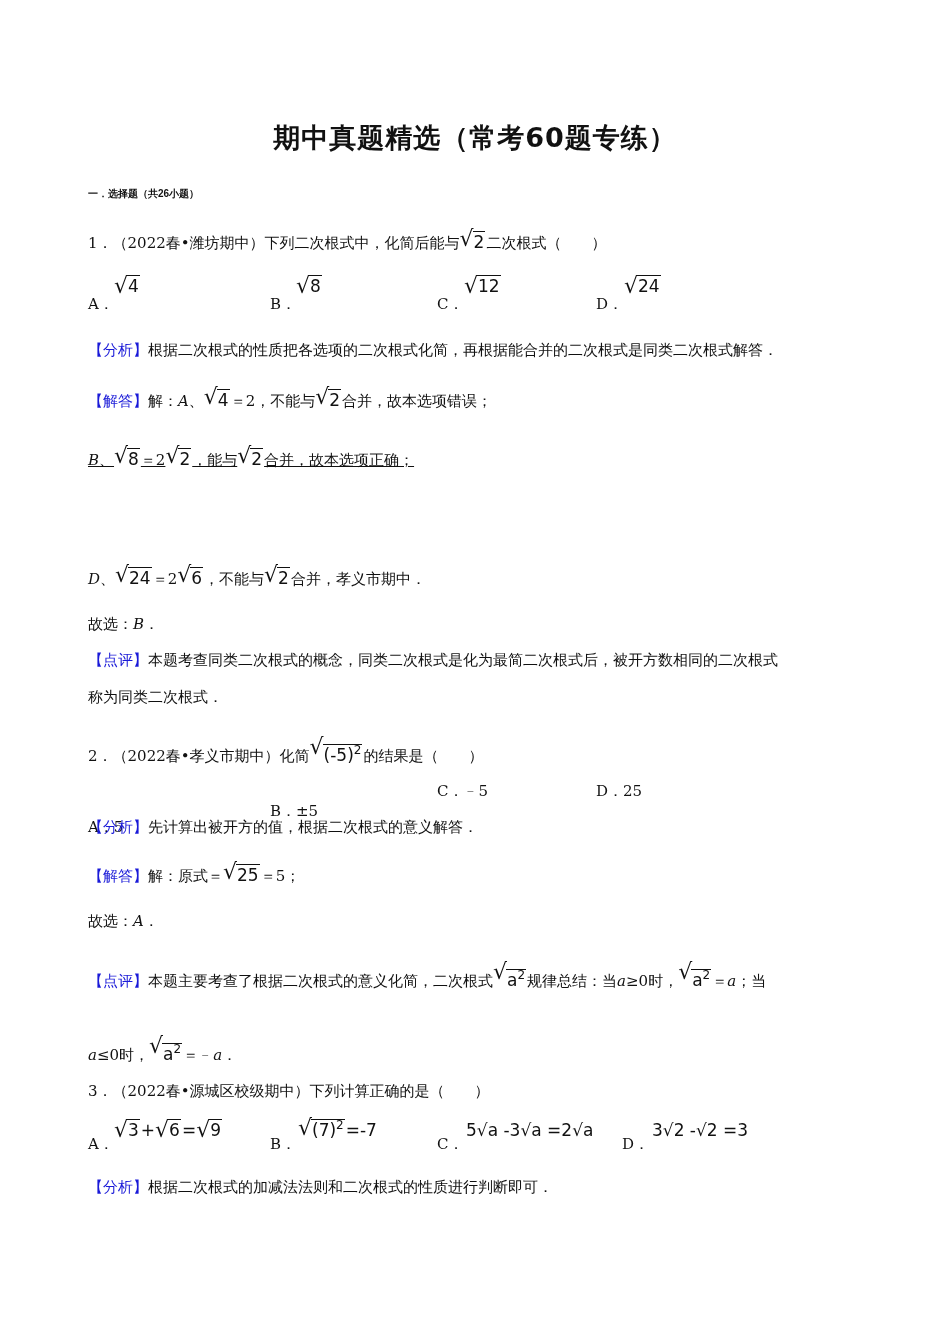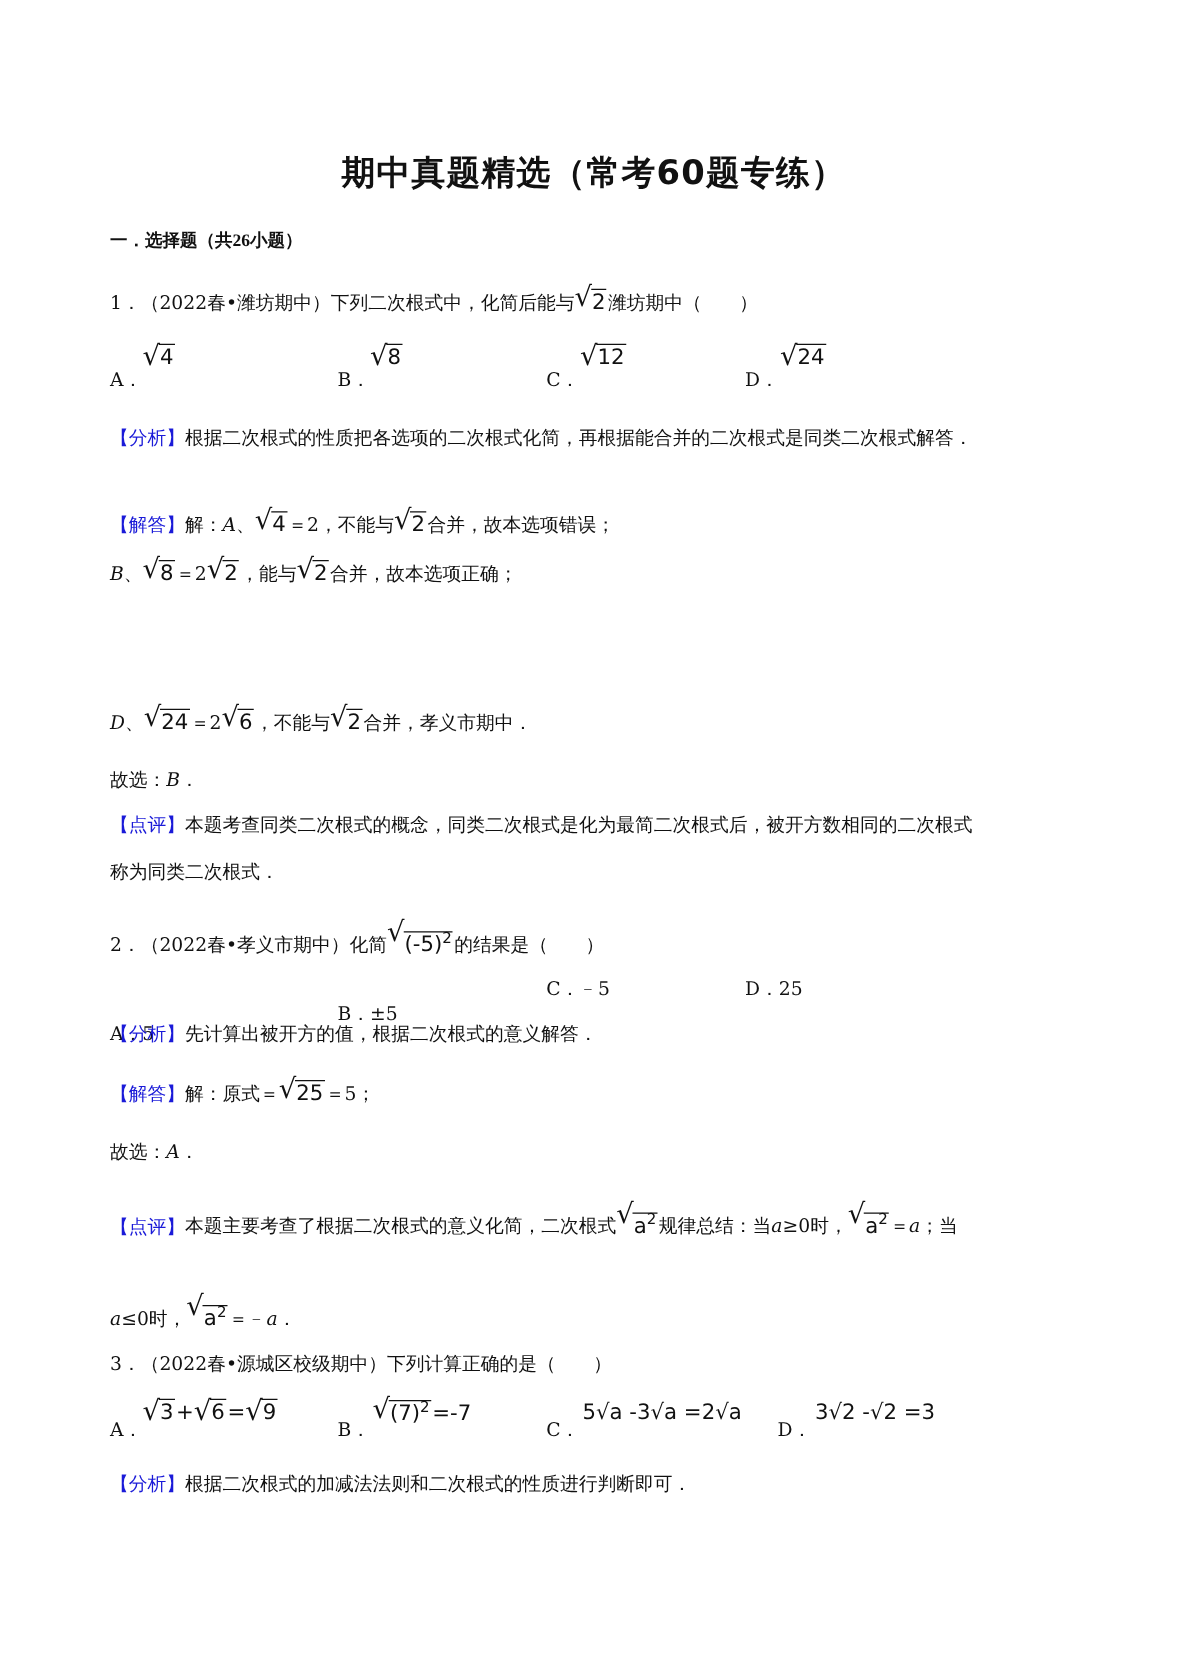--- a/index.html
+++ b/index.html
@@ -11,21 +11,21 @@
   .page { position: absolute; left: 0; top: 0; width: 870px; height: 1344px; padding-left: 24px; }
   .title {
     position: absolute; left: 0; top: 120px; width: 950px; text-align: center;
     font-size: 27px; font-weight: bold; letter-spacing: 1px;
     font-family: "DejaVu Sans", "Liberation Sans", sans-serif;
   }
   .line {
     position: absolute; left: 88px; font-size: 15px; white-space: nowrap;
     line-height: 20px;
   }
-  .section { font-weight: bold; font-size: 14px; font-family: Liberation Serif, serif; }
+  .section { font-weight: bold; font-size: 10px; font-family: Liberation Sans, sans-serif; }
   .tag { color: #1a1ad8; margin-top: 16px; }
   .it { font-style: italic; }
   .sqrt {
     display: inline-block; position: relative; font-family: "DejaVu Sans", "Liberation Sans", sans-serif;
     font-size: 17px; padding-left: 12px; margin: 0 1px;
   }
   .sqrt::before {
     content: "√"; position: absolute; left: -1px; top: -3px; font-size: 22px; font-weight: normal;
   }
   .sqrt .rad { border-top: 1.3px solid #111; padding: 0 1px; }
@@ -36,43 +36,43 @@
 </head>
 <body>
 
 <div class="page">
 
   <div class="title">期中真题精选（常考60题专练）</div>
 
   <div class="line section" style="top:184px;">一．选择题（共26小题）</div>
 
   <div class="line" style="top:232px;">
-    <span>1．（2022春•潍坊期中）下列二次根式中，化简后能与</span><span class="sqrt"><span class="rad">2</span></span><span>潍坊期中（　　）</span>
+    <span>1．（2022春•潍坊期中）下列二次根式中，化简后能与</span><span class="sqrt"><span class="rad">2</span></span><span>二次根式（　　）</span>
   </div>
 
   <div>
     <span class="opt" style="left:88px;top:295px;">A．</span>
     <span class="optmath sqrt" style="left:114px;top:276px;"><span class="rad">4</span></span>
     <span class="opt" style="left:270px;top:295px;">B．</span>
     <span class="optmath sqrt" style="left:296px;top:276px;"><span class="rad">8</span></span>
     <span class="opt" style="left:437px;top:295px;">C．</span>
     <span class="optmath sqrt" style="left:464px;top:276px;"><span class="rad">12</span></span>
     <span class="opt" style="left:596px;top:295px;">D．</span>
     <span class="optmath sqrt" style="left:624px;top:276px;"><span class="rad">24</span></span>
   </div>
 
   <div class="line" style="top:340px;">
     <span class="tag">【分析】</span><span>根据二次根式的性质把各选项的二次根式化简，再根据能合并的二次根式是同类二次根式解答．</span>
   </div>
 
-  <div class="line" style="top:410px;">
+  <div class="line" style="top:390px;">
     <span class="tag">【解答】</span><span>解：</span><span class="it">A</span><span>、</span><span class="sqrt"><span class="rad">4</span></span><span>＝2，不能与</span><span class="sqrt"><span class="rad">2</span></span><span>合并，故本选项错误；</span>
   </div>
 
-  <div class="line" style="top:449px;">
+  <div class="line" style="top:449px;text-decoration:underline;">
     <span class="it">B</span><span>、</span><span class="sqrt"><span class="rad">8</span></span><span>＝2</span><span class="sqrt"><span class="rad">2</span></span><span>，能与</span><span class="sqrt"><span class="rad">2</span></span><span>合并，故本选项正确；</span>
   </div>
 
 
   <div class="line" style="top:568px;">
     <span class="it">D</span><span>、</span><span class="sqrt"><span class="rad">24</span></span><span>＝2</span><span class="sqrt"><span class="rad">6</span></span><span>，不能与</span><span class="sqrt"><span class="rad">2</span></span><span>合并，孝义市期中．</span>
   </div>
 
   <div class="line" style="top:614px;">
     <span>故选：</span><span class="it">B</span><span>．</span>

